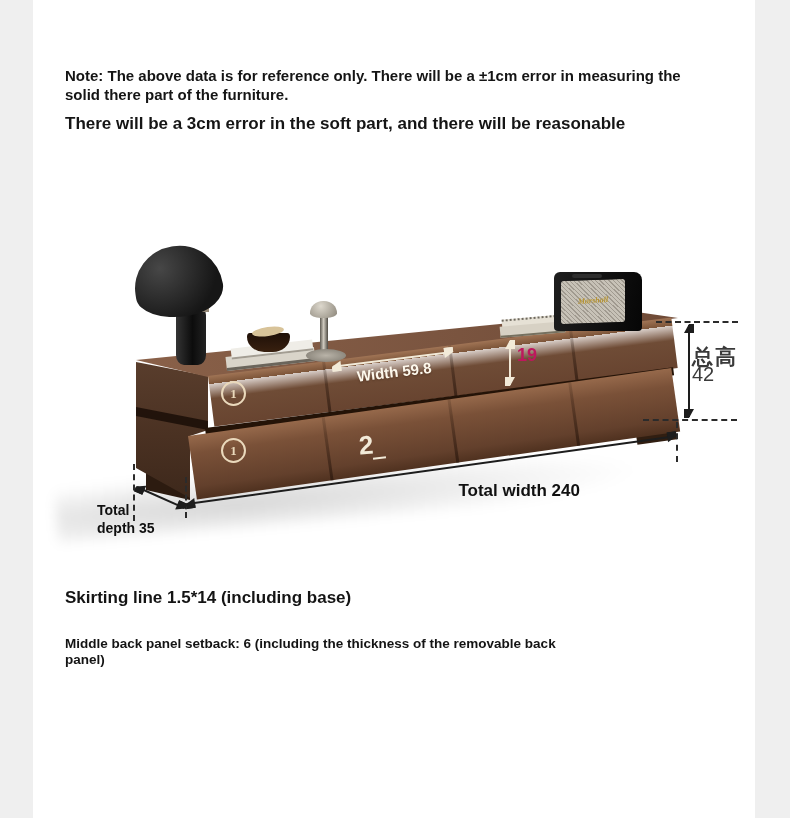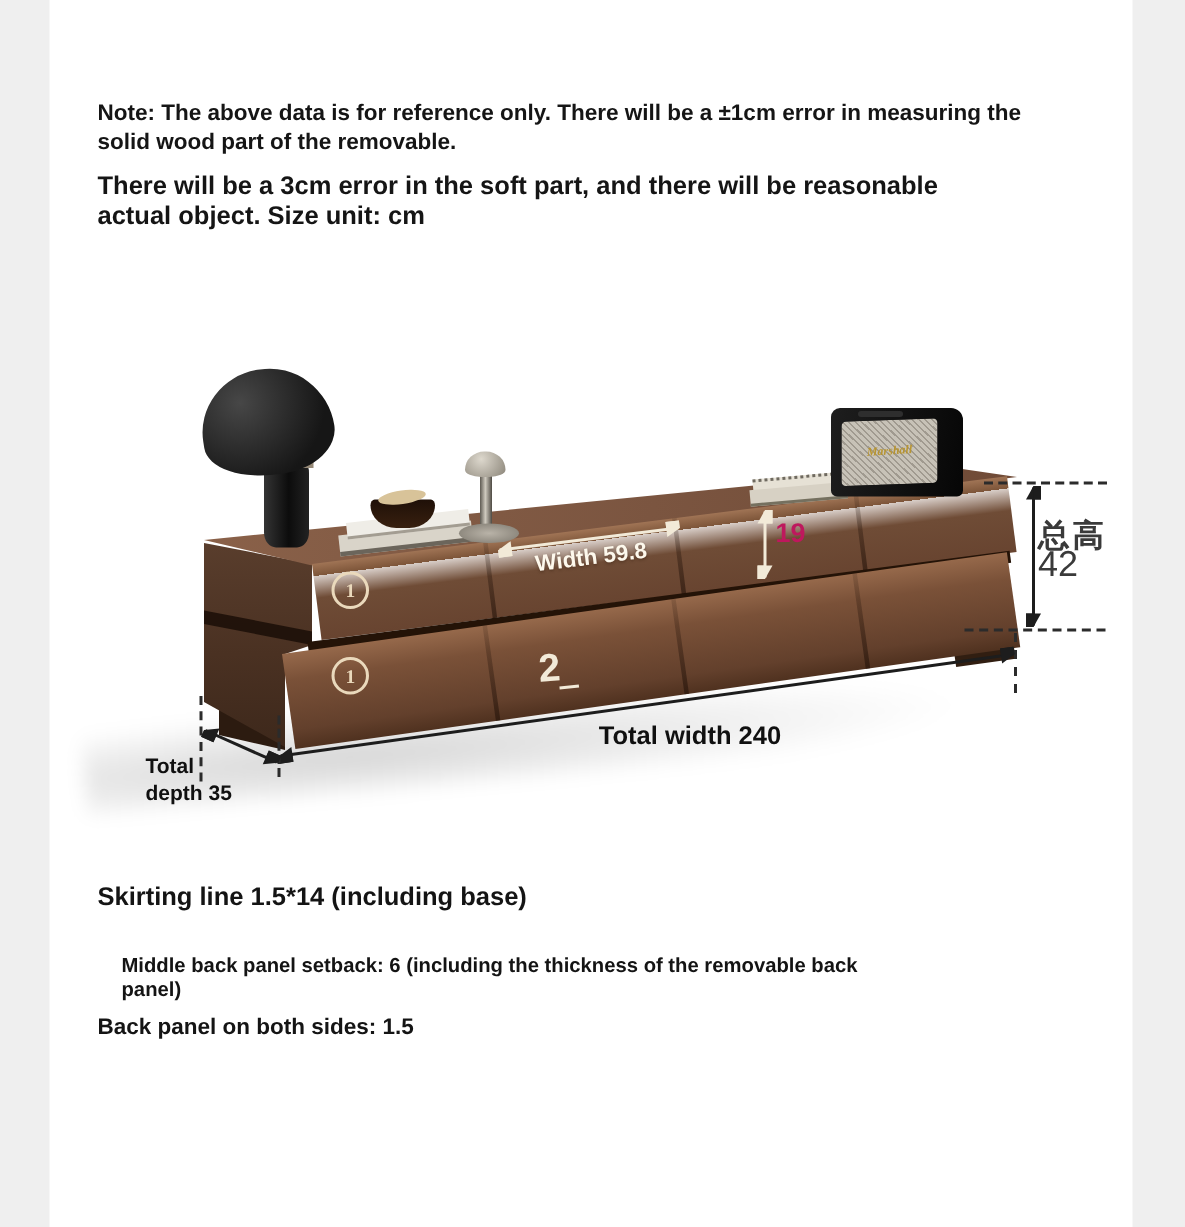--- a/index.html
+++ b/index.html
@@ -110,57 +110,56 @@
     font-family:"Liberation Serif",serif;}
   #marker-1{left:221px;top:381px;}
   #marker-2{left:221px;top:438px;}
   #gap2-label{left:359px;top:430px;font-size:26px;font-weight:bold;color:#f2ead8;transform:rotate(-4deg);}
   #gap2-dash{left:373px;top:457px;width:13px;height:2px;background:#f2ead8;transform:rotate(-6deg);}
 
   #hdash-top{left:656px;top:321px;width:82px;}
   #hdash-bottom{left:643px;top:419px;width:94px;}
   #height-arrow{left:688px;top:325px;height:92px;}
   #height-cn{left:692px;top:343px;font-size:21px;color:#3a3a3a;letter-spacing:2px;font-weight:bold;}
-  #height-val{left:692px;top:363px;font-size:24px;color:#3a3a3a;}
+  #height-val{left:692px;top:363px;font-size:20px;color:#3a3a3a;}
   #vdash-right{left:676px;top:422px;height:40px;}
   #totalw-arrow{left:187px;top:503px;width:493px;transform:rotate(-7.9deg);transform-origin:0 50%;}
-  #totalw-label{left:340px;top:481px;width:240px;text-align:center;font-size:17px;font-weight:bold;color:#101010;}
+  #totalw-label{left:340px;top:481px;width:240px;text-align:right;font-size:17px;font-weight:bold;color:#101010;}
   #vdash-wl{left:185px;top:477px;height:41px;}
   #vdash-dl{left:133px;top:464px;height:57px;}
   #depth-arrow{left:137px;top:486px;width:52px;transform:rotate(24deg);transform-origin:0 50%;}
   #depth-label{left:97px;top:501px;font-size:14px;font-weight:bold;color:#101010;line-height:18px;}
 
   
   .spec{position:absolute;left:65px;color:#141414;font-weight:bold;}
   .spec-h{font-size:17px;}
   .spec-m{font-size:15px;}
   .spec-s{font-size:13.5px;line-height:16px;}
-  .spec-s div{white-space:nowrap;margin-left:16px;}
+  .spec-s div{white-space:nowrap;}
   #spec-skirting{top:588px;}
   #spec-middle{top:636px;}
   #spec-backpanel{top:676px;}
   #spec-desktop{top:712px;}
   #spec-upperhole{top:741px;}
   #spec-lowerhole{top:780px;}
 </style>
 </head>
 <body>
 
 <div id="canvas">
   <div id="band-left" class="band"></div>
   <div id="band-right" class="band"></div>
 
   <div class="notes">
     <div class="p1">
       <div class="note-line">Note: The above data is for reference only. There will be a ±1cm error in measuring the</div>
-      <div class="note-line">solid wood part of the removable.</div>
+      <div class="note-line">solid there part of the furniture.</div>
     </div>
     <div class="p2">
       <div class="note-line">There will be a 3cm error in the soft part, and there will be reasonable</div>
-      <div class="note-line">actual object. Size unit: cm</div>
     </div>
   </div>
 
   <div>
     <div id="floor-shadow" class="abs"></div>
     <div id="plinth-left" class="abs"></div>
     <div id="plinth-right" class="abs"></div>
     <div id="side-face" class="abs"></div>
     <div id="top-face" class="abs"></div>
 
@@ -222,14 +221,13 @@
       <div>Total</div>
       <div>depth 35</div>
     </div>
   </div>
 
   <div id="spec-skirting" class="spec spec-h">Skirting line 1.5*14 (including base)</div>
   <div id="spec-middle" class="spec spec-s">
     <div>Middle back panel setback: 6 (including the thickness of the removable back</div>
     <div>panel)</div>
   </div>
-  <div id="spec-backpanel" class="spec spec-m">Back panel on both sides: 1.5</div>
 </div>
 
 </body></html>

